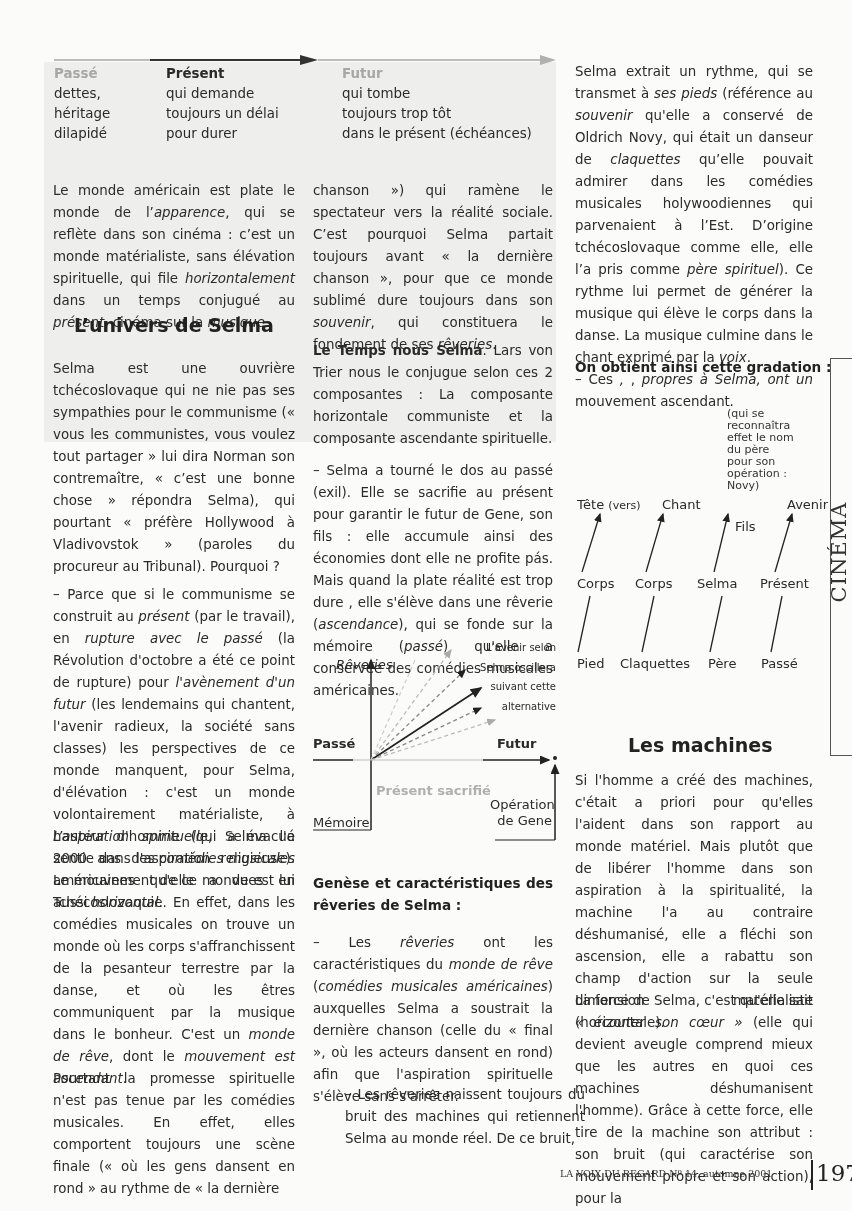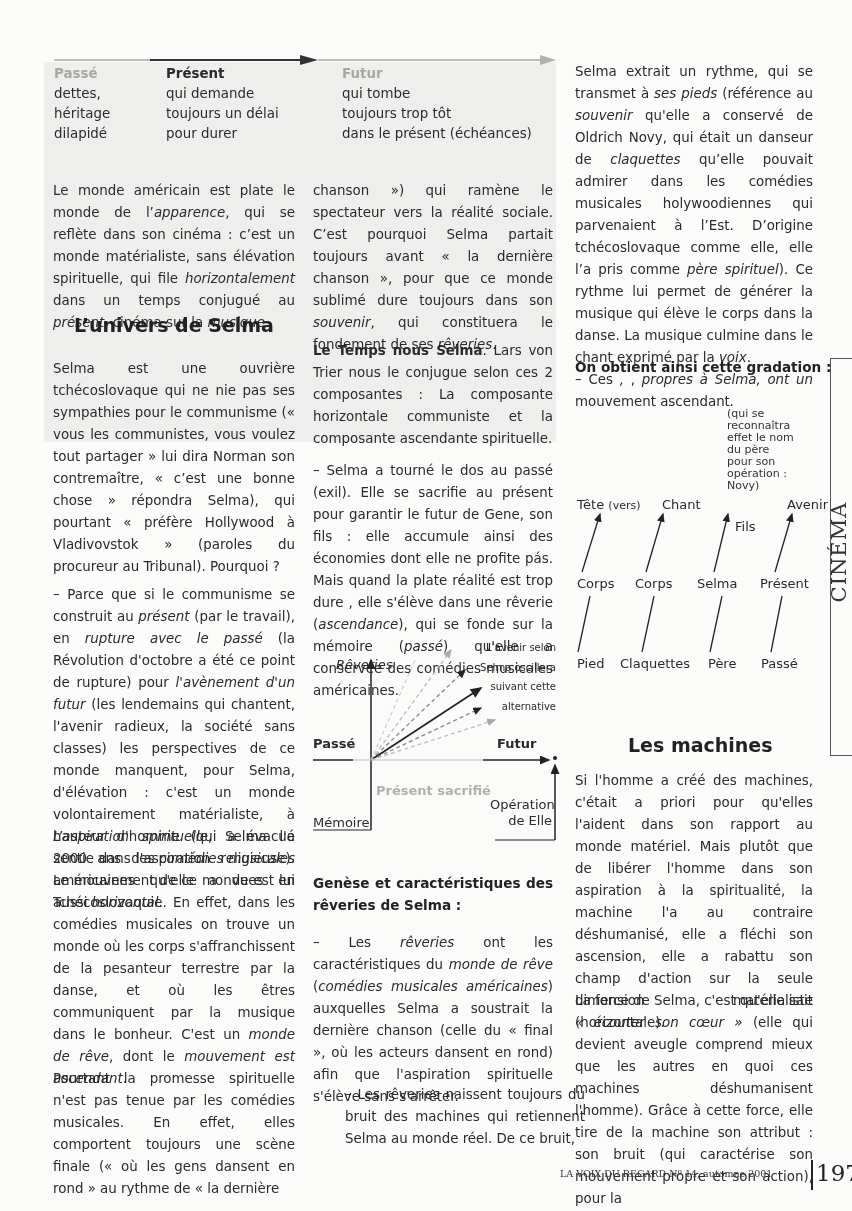--- a/index.html
+++ b/index.html
@@ -127,21 +127,21 @@
   <line x1="66" y1="120" x2="190" y2="80" stroke="#bbb" stroke-width="1.3" stroke-dasharray="4,3" marker-end="url(#ahg)"></line>
   <line x1="66" y1="120" x2="110" y2="20" stroke="#ccc" stroke-width="1.2" stroke-dasharray="4,3"></line>
 </svg>
 <div class="dl" style="left:336px;top:657px;font-style:italic;">Rêveries</div>
 <div class="dl" style="left:313px;top:736px;font-weight:bold;">Passé</div>
 <div class="dl" style="left:497px;top:736px;font-weight:bold;">Futur</div>
 <div class="dl" style="left:376px;top:763px;font-weight:bold;color:#b0b0ae;margin-top:20px;">Présent sacrifié</div>
 <div class="dl" style="left:313px;top:815px;">Mémoire</div>
 <div class="dl" style="left:490px;top:797px;text-align:right;width:62px;">
   <div>Opération</div>
-    <div>de Elle</div>
+    <div>de Gene</div>
 </div>
 <div class="dl" style="left:476px;top:638px;font-size:10px;line-height:19.5px;text-align:right;width:80px;">
   <div>L’avenir selon</div>
   <div>Selma oscillera</div>
   <div>suivant cette</div>
   <div>alternative</div>
 </div>
 
 <div class="h3 col2" style="left:313px;width:240px;top:872px;text-align:justify;text-align-last:left;">Genèse et caractéristiques des rêveries de Selma :</div>
 <div class="p col2" style="top:932px;">

